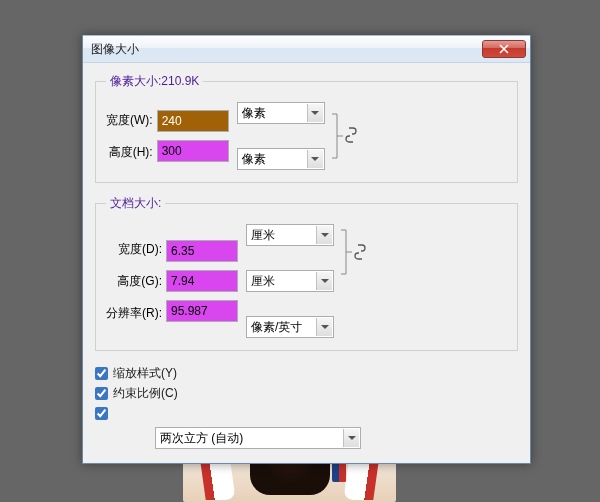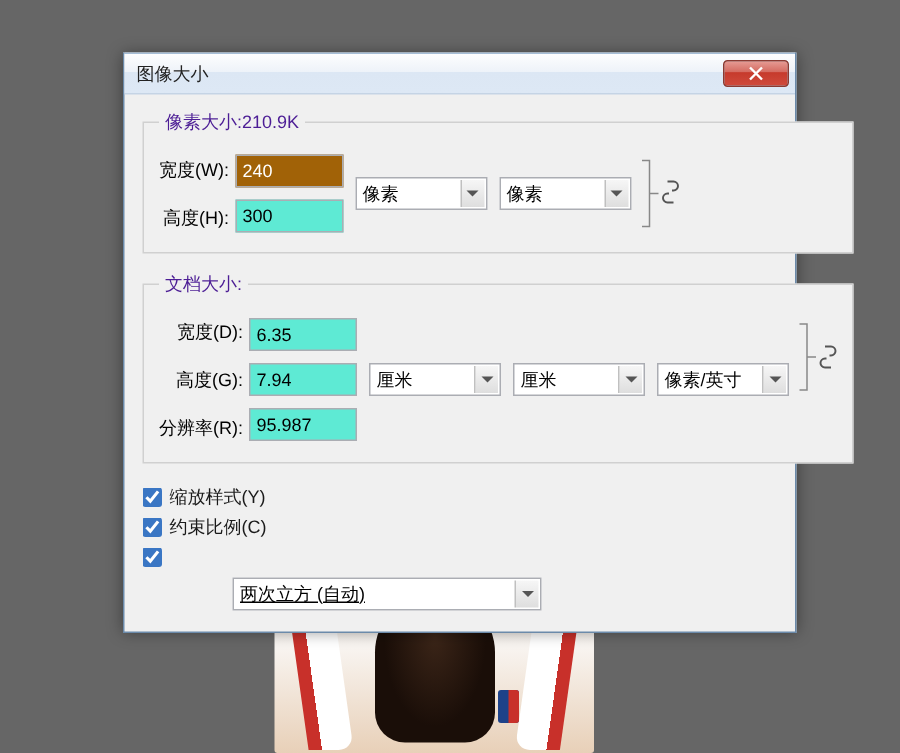--- a/index.html
+++ b/index.html
@@ -23,36 +23,36 @@
 
 .btn { height: 22px; background: linear-gradient(to bottom, #fdfdfd, #e6e6e6); border: 1px solid #9a9a9a; border-radius: 3px; text-align:center; line-height:20px; cursor:pointer; }
 .btn.primary { border: 1px solid #3c7fb1; box-shadow: inset 0 0 0 1px #a7d9f5; background: linear-gradient(to bottom, #eaf6fd, #c4e5f6); }
 
 fieldset { border: 1px solid #d0d0d0; border-radius: 0; padding: 12px 10px 12px 10px; margin-bottom: 12px; background:#f0f0f0; position:relative; }
 legend { padding: 0 4px; color:#4c1d95; }
 
 .rows { display:flex; align-items:center; }
 .rows .labels { display:flex; flex-direction:column; gap:10px; align-items:flex-end; }
 .rows .inputs { display:flex; flex-direction:column; gap:8px; margin-left:4px; }
-.rows .selects { display:flex; flex-direction:row; gap:8px; margin-left:8px; }
+.rows .selects { display:flex; flex-direction:column; gap:24px; margin-left:8px; }
 .rows label { height:22px; line-height:22px; white-space:nowrap; }
-input.txt { width: 72px; height: 22px; border: 1px solid #abadb3; padding: 0 4px; background:#5eead4; }
+input.txt { width: 72px; height: 22px; border: 1px solid #abadb3; padding: 0 4px; background:#d946ef; }
 input.txt.sel { background:#a16207; color:#fff; }
 .sel-wrap { position:relative; width:88px; height:22px; border:1px solid #abadb3; background:#fff; display:flex; align-items:center; padding:0 18px 0 4px; }
 .sel-wrap .arrow { position:absolute; right:1px; top:1px; width:16px; height:18px; background: linear-gradient(to bottom,#f6f6f6,#dedede); border-left:1px solid #c0c0c0; display:flex; align-items:center; justify-content:center; }
 .sel-wrap .arrow::after { content:""; border:4px solid transparent; border-top-color:#555; margin-top:4px; }
 
 .bracket { width: 16px; margin-left: 6px; display:flex; align-items:center; justify-content:center; }
 .bracket svg { display:block; }
 
 .checks { margin-top: 4px; }
 .checks label { display:flex; align-items:center; gap:5px; height:20px; color:#1a1a1a; }
 .checks input[type=checkbox]{ width:13px; height:13px; accent-color:#3a76c4; }
 
-.resample-row { margin-top:4px; display:flex; align-items:flex-start;text-decoration:underline; }
+.resample-row { margin-top:4px; display:flex; align-items:flex-start; }
 .resample-row .sel-wrap { width: 206px; margin-left: 60px; }
 </style>
 </head>
 <body>
 
 <div class="photo-bg">
   <div class="stripe-l"></div>
     <div class="stripe-r"></div>
     <div class="nba"></div>
 </div>

